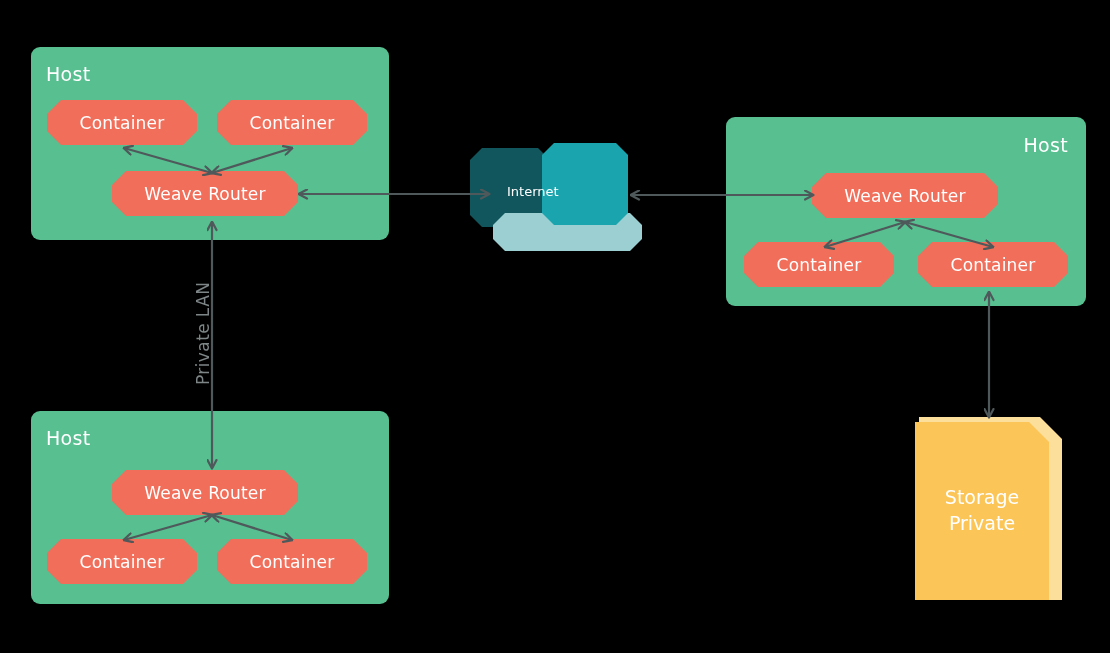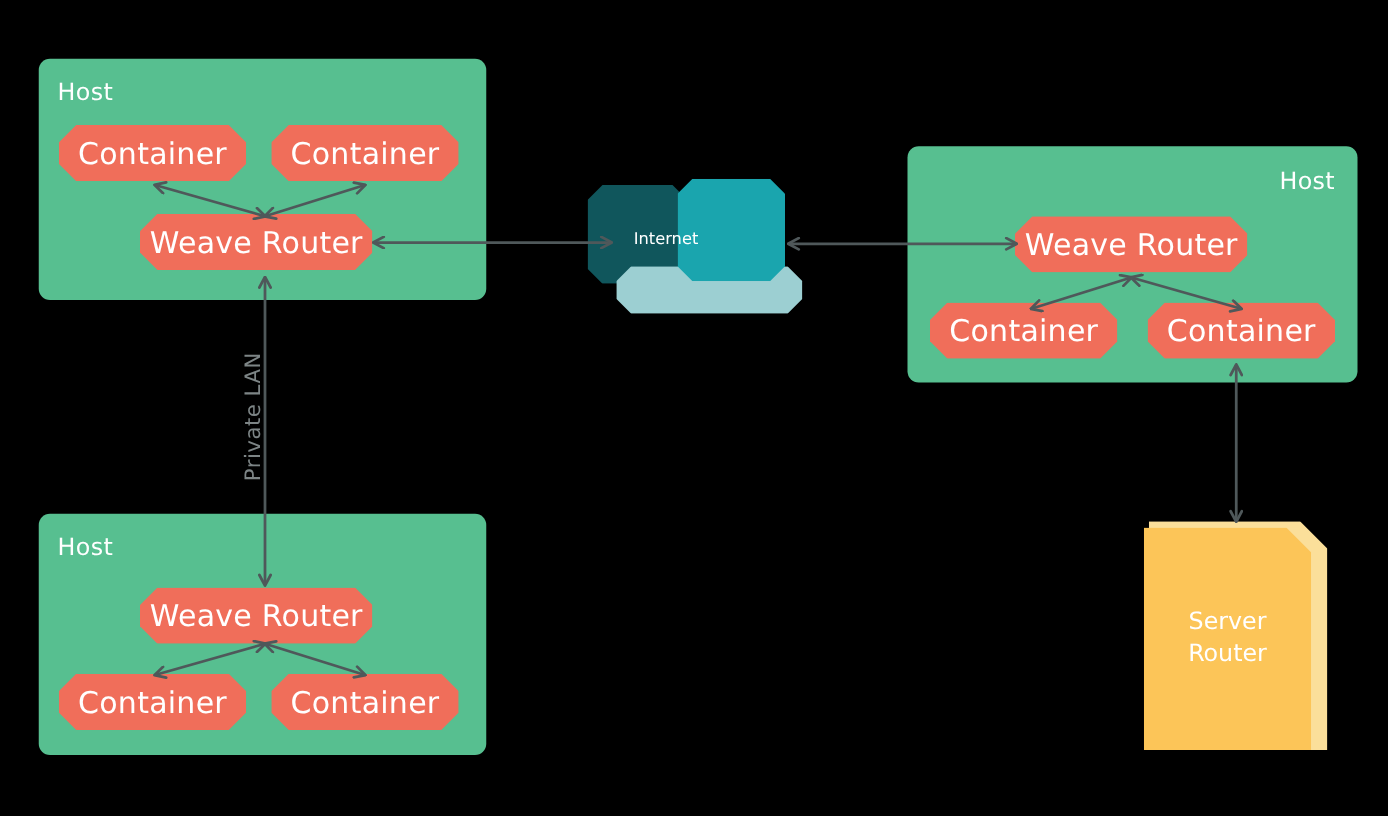--- a/index.html
+++ b/index.html
@@ -37,21 +37,21 @@
   }
 
   
   .node {
     position: absolute;
     background: #f06e5a;
     color: #ffffff;
     display: flex;
     align-items: center;
     justify-content: center;
-    font-size: 24px;
+    font-size: 17px;
     letter-spacing: 0.2px;
     white-space: nowrap;
     box-sizing: border-box;
     -webkit-clip-path: polygon(14px 0, calc(100% - 14px) 0, 100% 14px, 100% calc(100% - 14px), calc(100% - 14px) 100%, 14px 100%, 0 calc(100% - 14px), 0 14px);
     clip-path: polygon(14px 0, calc(100% - 14px) 0, 100% 14px, 100% calc(100% - 14px), calc(100% - 14px) 100%, 14px 100%, 0 calc(100% - 14px), 0 14px);
   }
 
   
   .net-box {
     position: absolute;
@@ -151,22 +151,22 @@
 
   <div class="net-box" style="left:493px; top:213px; width:149px; height:38px; background:#9ccfd2; z-index:3;"></div>
 
   <div class="net-box" style="left:542px; top:143px; width:86px; height:82px; background:#1aa5ae; z-index:4;"></div>
 
   <div class="net-label" style="left:507px; top:185px;">Internet</div>
 
   <div class="storage-shadow" style="left:919px; top:417px; width:143px; height:183px;"></div>
   <div class="storage-face" style="left:915px; top:422px; width:134px; height:178px;">
     <span>
-      <span>Server</span><br>
-      <span>Router</span>
+      <span>Storage</span><br>
+      <span>Private</span>
     </span>
   </div>
 
   <div class="lan-label" style="left:193px; top:385px;">Private LAN</div>
 
   <svg id="arrows" viewBox="0 0 1110 653" xmlns="http://www.w3.org/2000/svg">
     <defs>
       <marker id="ah" markerWidth="11" markerHeight="11" refX="9.5" refY="5.5" orient="auto" markerUnits="userSpaceOnUse">
         <path d="M1.5,1 L10,5.5 L1.5,10" fill="none" stroke="#4f585a" stroke-width="2.2" stroke-linecap="round" stroke-linejoin="round"></path>
       </marker>

